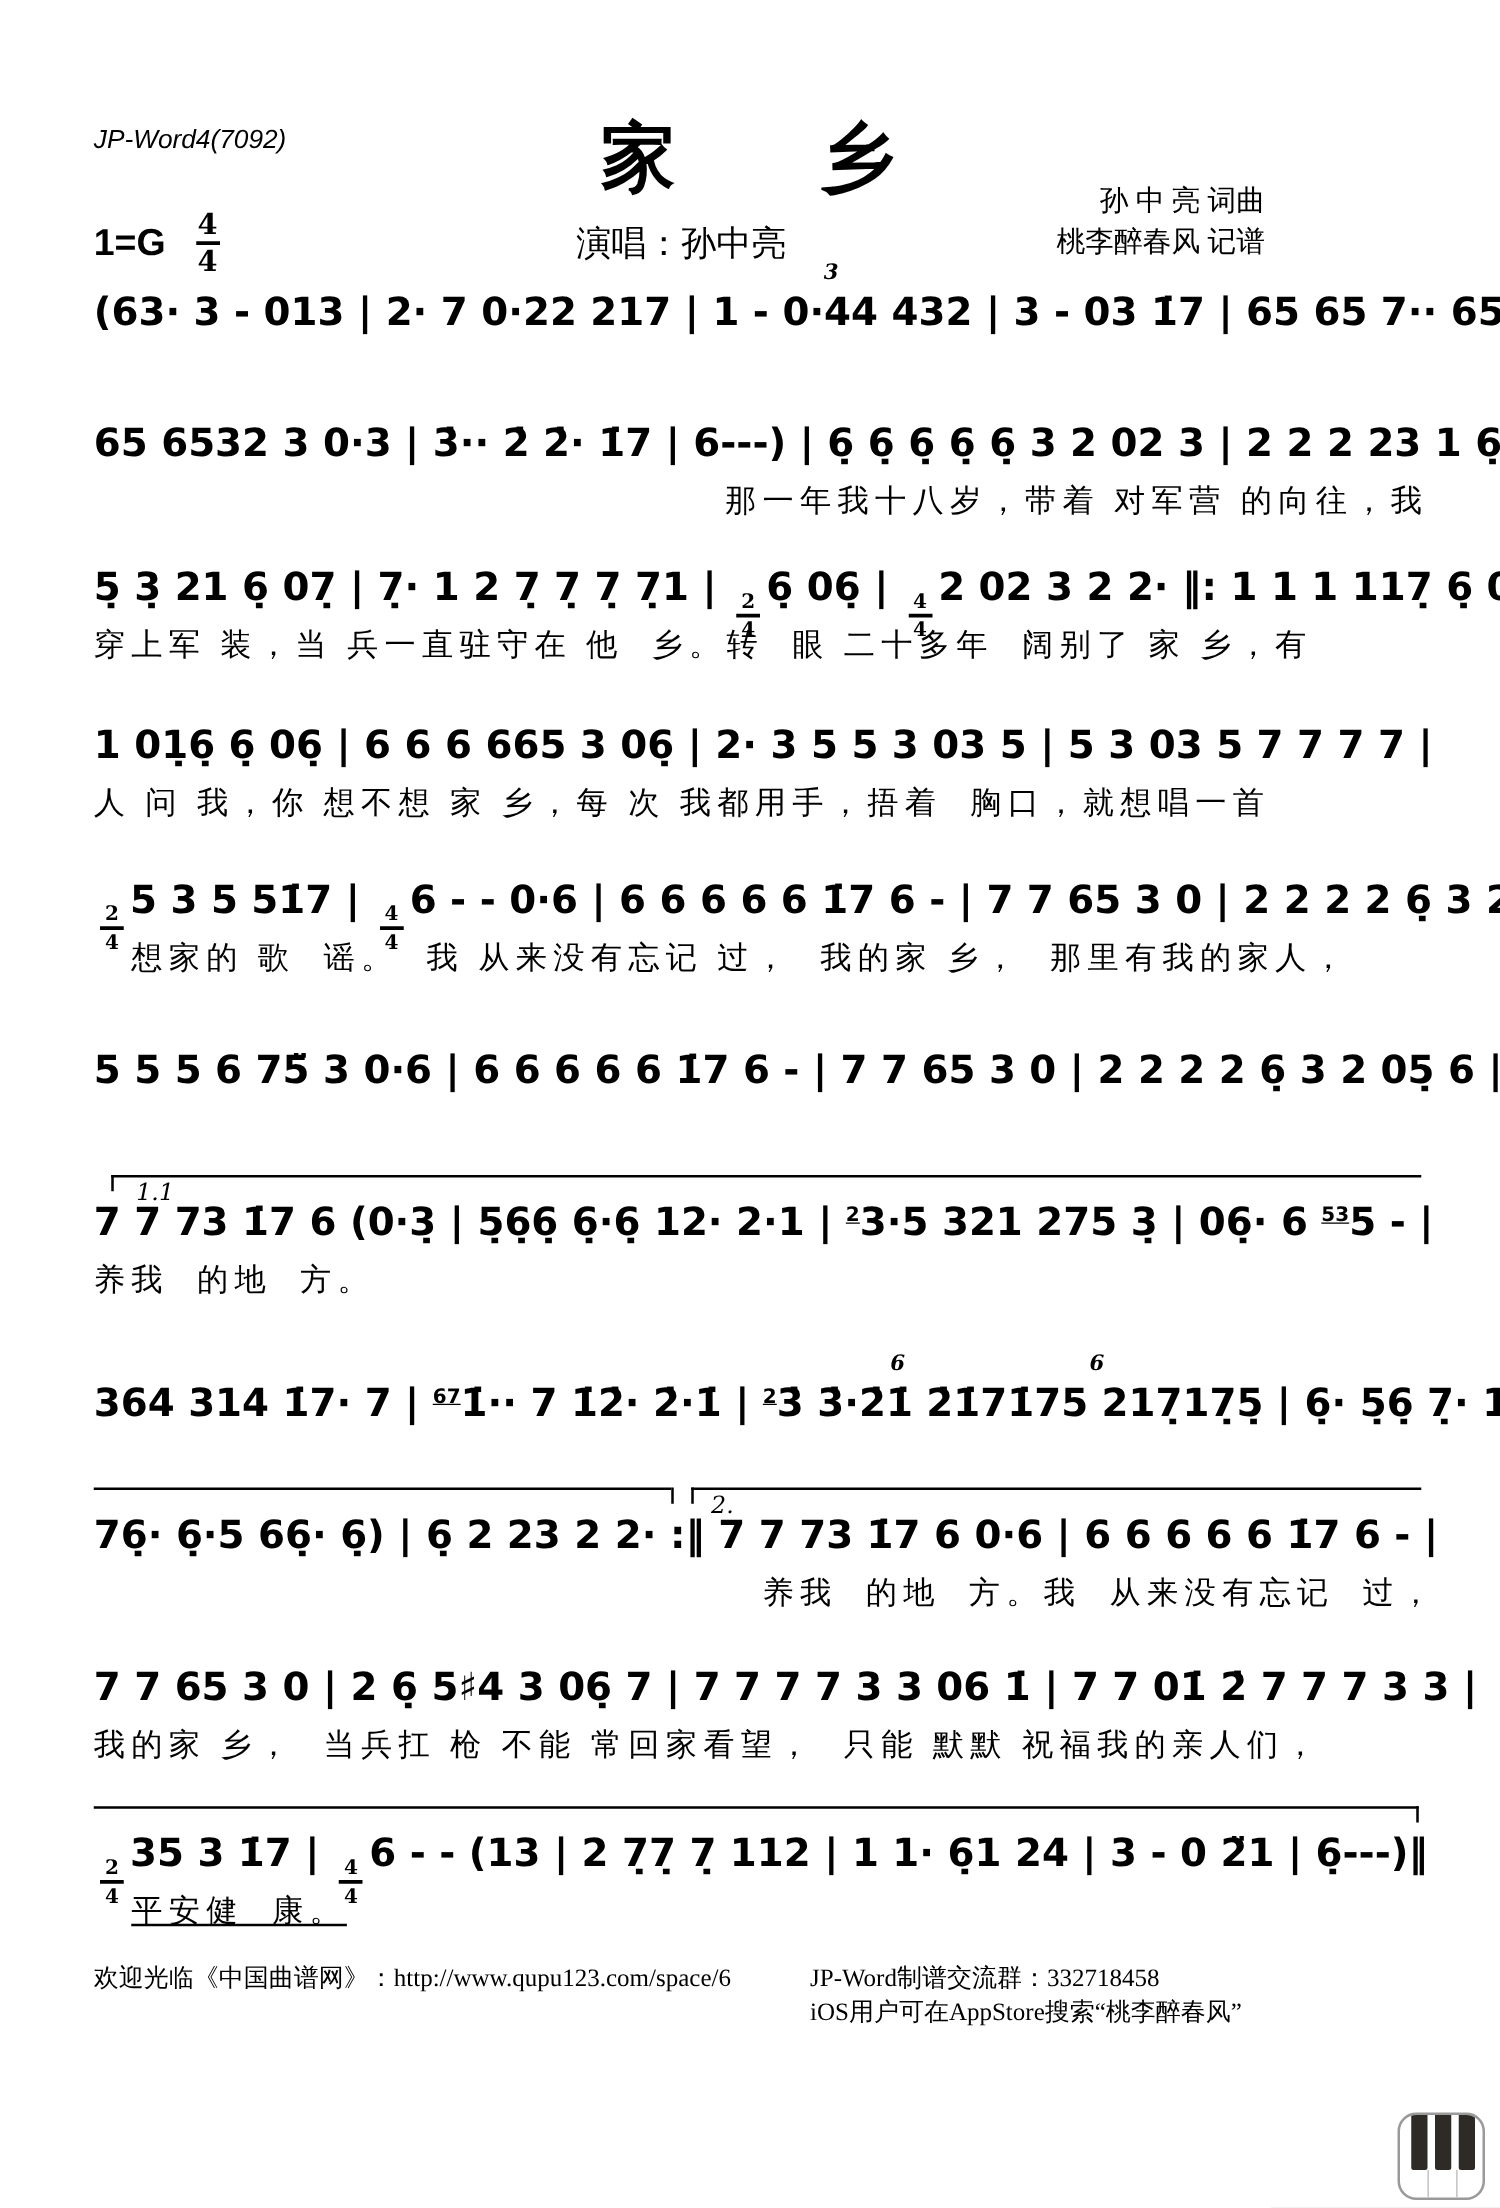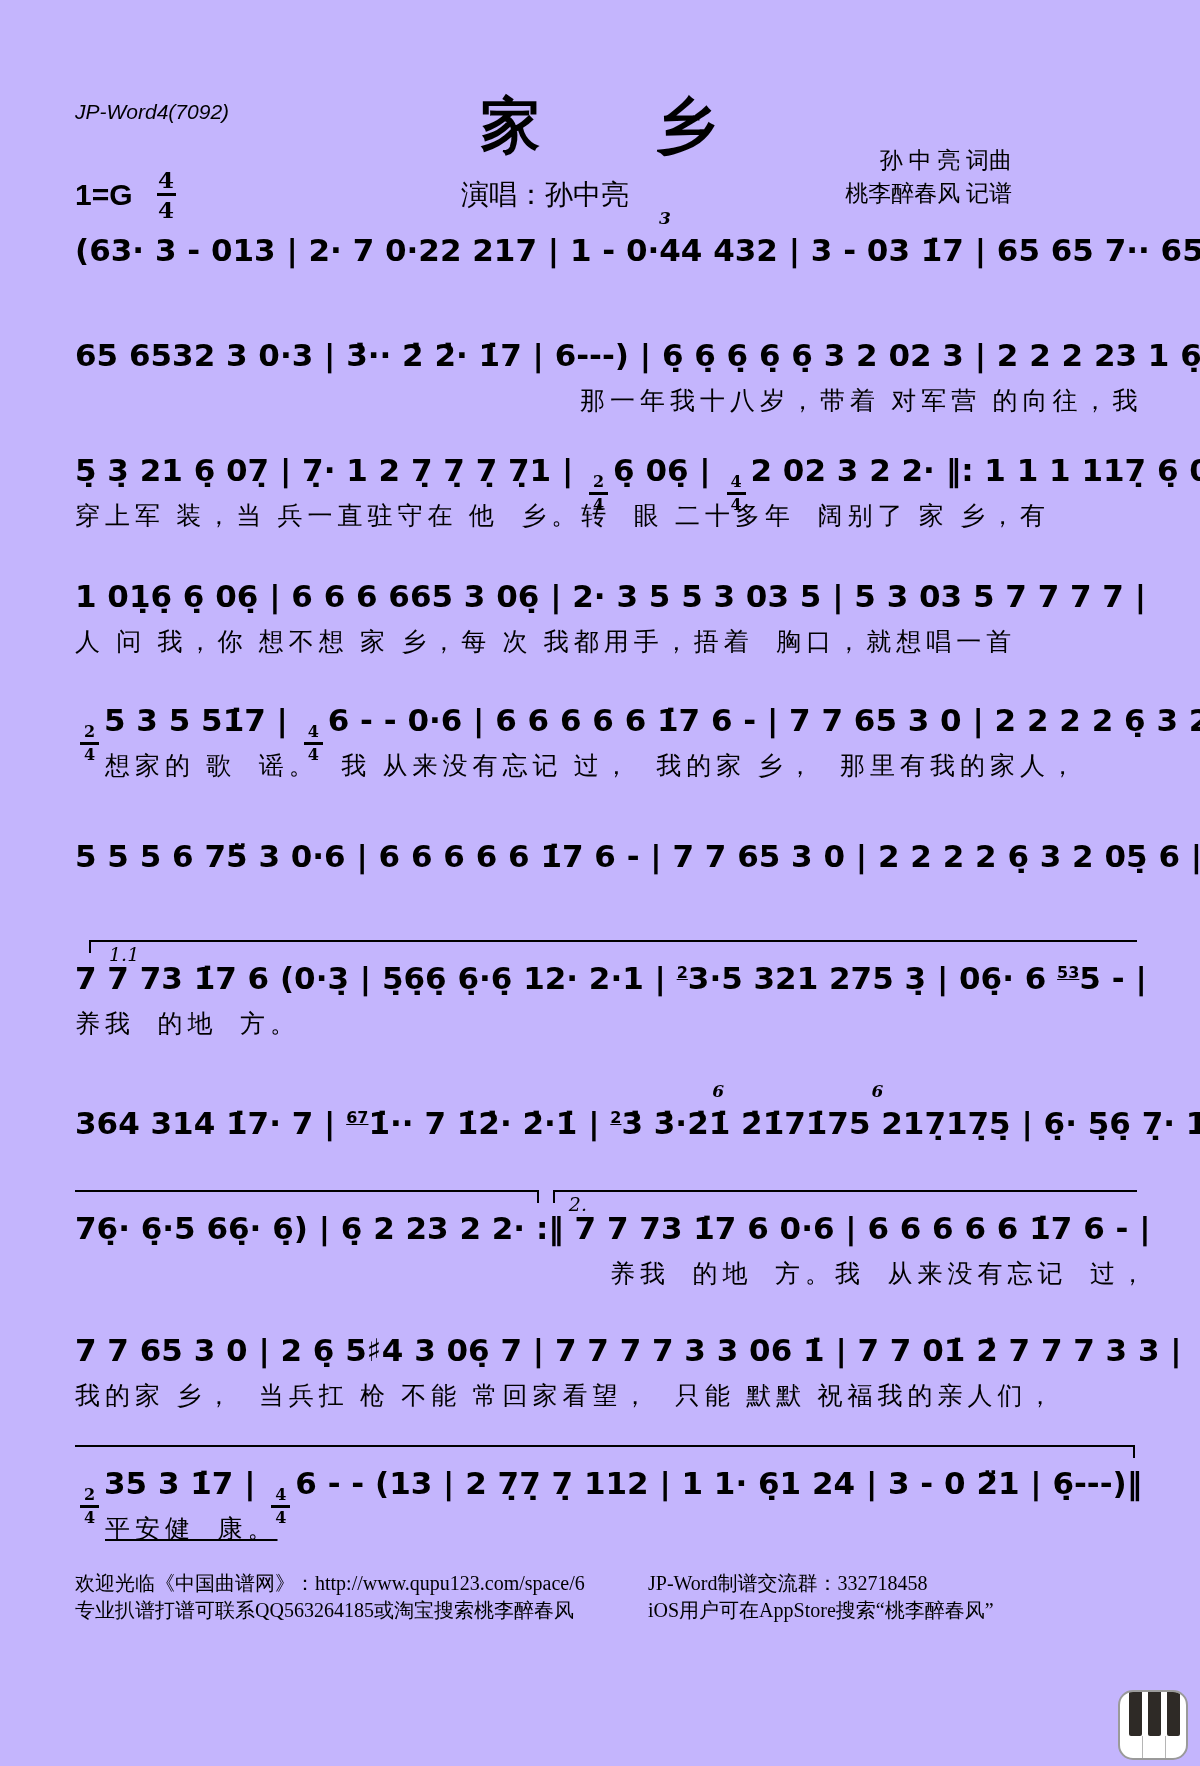--- a/index.html
+++ b/index.html
@@ -1,17 +1,17 @@
 <!DOCTYPE html>
 <html><head>
 <meta charset="utf-8">
 <style>
   *{box-sizing:border-box;margin:0;padding:0}
   html,body{background:#e8e8e8}
-  .page{position:relative;width:1200px;height:1766px;margin:0 auto;background:#c4b5fd;
+  .page{position:relative;width:1200px;height:1766px;margin:0 auto;background:#ffffff;
         color:#000;font-family:"Liberation Sans",sans-serif;overflow:hidden}
   .watermark{position:absolute;left:75px;top:100px;font-style:italic;font-size:21px;
         font-family:"Liberation Sans",sans-serif}
   .title{position:absolute;left:0;right:0;top:86px;text-align:center;font-size:60px;font-weight:bold;
         font-family:"Liberation Serif",serif;word-spacing:92px;letter-spacing:4px}
   .performer{position:absolute;left:0;right:110px;top:176px;text-align:center;font-size:28px;
         font-family:Liberation Serif, serif}
   .credits{position:absolute;right:188px;top:144px;text-align:right;font-size:23px;line-height:1.45;
         font-family:"Liberation Serif",serif}
   .keysig{position:absolute;left:75px;top:168px;display:flex;align-items:center;gap:24px;
@@ -129,21 +129,20 @@
           <div class="vline" style="left: 0px; right: 2px;"></div>
           <div class="vtick" style="right: 2px;"></div>
         </div>
         <div class="music"><span class="tsig"><span>2</span><span class="tbar"></span><span>4</span></span><span>35 3 1̇7 | </span><span class="tsig"><span>4</span><span class="tbar"></span><span>4</span></span><span>6 - - (13 | 2 7̣7̣ 7̣ 112 | 1 1· 6̣1 24 | 3 - 0 2̈1 | 6̣---)‖</span></div>
         <div class="lyrics" style="left: 30px; text-decoration: underline;">平安健  康。</div>
       </div>
     </div>
 
   <div class="footer fleft">
     <div>欢迎光临《中国曲谱网》：http://www.qupu123.com/space/6</div>
-    <div>专业扒谱打谱可联系QQ563264185或淘宝搜索桃李醉春风</div>
   </div>
   <div class="footer fright">
     <div>JP-Word制谱交流群：332718458</div>
     <div>iOS用户可在AppStore搜索“桃李醉春风”</div>
   </div>
 
   <div class="logo">
     <div class="piano">
       <div class="bk bk1"></div>
       <div class="bk bk2"></div>

